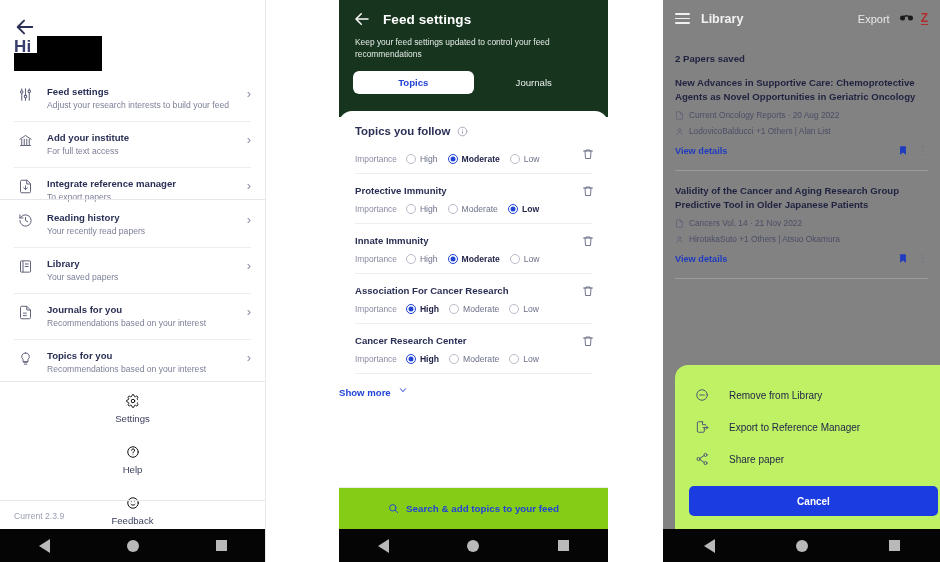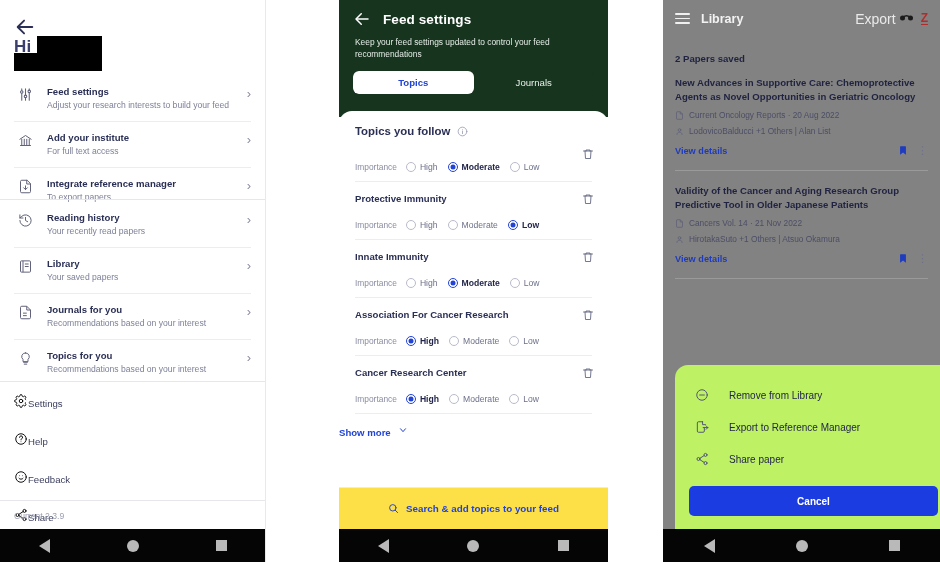--- a/index.html
+++ b/index.html
@@ -44,21 +44,21 @@
     width: 22px; min-width: 22px; margin-right: 11px; color: #60637a;
     display: flex; align-items: center; justify-content: center; padding-top: 2px;
   }
   .menu-item .mi-text { flex: 1; }
   .mi-title { font-size: 9.6px; font-weight: 700; color: #2a2f55; line-height: 13px; }
   .mi-sub { font-size: 8.6px; color: #7d8098; line-height: 13px; margin-top: 1px; }
   .mi-chev { color: #8a8da3; font-size: 13px; line-height: 13px; padding-top: 2px; }
   .mi-divider { height: 1px; background: #ededf1; margin: 0 14px; }
   .group-sep { height: 1px; background: #e6e6eb; }
 
-  .simple-item { display: flex; align-items: center; padding: 10px 14px; cursor: pointer; }
+  .simple-item { display: flex; align-items: center; padding: 10px 14px; cursor: pointer; flex-direction: column; }
   .simple-item .mi-icon { padding-top: 0; }
   .simple-title { font-size: 9.6px; color: #3a3e5c; line-height: 13px; }
   .version-row { font-size: 8.6px; color: #9b9eb1; padding: 9px 14px 0 14px; }
 
   
   #panel2 { left: 339px; width: 269px; height: 562px; background: #fff; }
   .p2-header {
     position: absolute; left: 0; top: 0; width: 100%; height: 117px;
     background: #17341f; color: #fff;
   }
@@ -78,21 +78,21 @@
     position: absolute; left: 0; top: 111px; width: 100%; bottom: 33px;
     background: #fff; border-radius: 13px 13px 0 0; overflow: hidden;
   }
   .topics-head { display: flex; align-items: center; padding: 14px 16px 0 16px; }
   .topics-head-t { font-size: 11.4px; font-weight: 700; color: #2a2f55; }
   .info-icon { margin-left: 7px; color: #9a9db1; display:flex; }
 
   .topic { padding: 10px 16px 0 16px; position: relative; }
   .topic-name { font-size: 9.6px; font-weight: 700; color: #2a2f55; line-height: 13px; }
   .trash-btn { position: absolute; right: 14px; top: 9px; color: #5a5e7b; cursor: pointer; }
-  .imp-row { display: flex; align-items: center; margin-top: 15px; text-align: center; }
+  .imp-row { display: flex; align-items: center; margin-top: 7px; text-align: center; }
   .imp-label { font-size: 8.4px; color: #8a8da3; margin-right: 9px; }
   .radio-wrap { display: flex; align-items: center; margin-right: 10px; cursor: pointer; }
   .radio {
     width: 10px; height: 10px; border-radius: 50%; border: 1.3px solid #b9bcc9;
     margin-right: 4px; position: relative; background:#fff;
   }
   .radio.on { border-color: #2143d6; border-width: 1.6px; }
   .radio.on::after {
     content:''; position: absolute; left: 50%; top: 50%; transform: translate(-50%,-50%);
     width: 5px; height: 5px; border-radius: 50%; background: #2143d6;
@@ -101,35 +101,35 @@
   .radio-wrap.on .radio-lbl { color: #23264a; font-weight: 700; }
   .topic-sep { height: 1px; background: #ededf1; margin: 9px 16px 0 16px; }
 
   .show-more {
     padding: 11px 0 11px 0; color: #2143d6;
     font-size: 9.6px; font-weight: 700; cursor: pointer;
   }
   .show-more .chev { display:inline-block; margin-left: 5px; vertical-align: 1px; }
   .search-bar {
     position: absolute; left: 0; bottom: 0; width: 100%; height: 42px;
-    background: #fde047; border-top: 1px solid #e9ebf1;
+    background: #84cc16; border-top: 1px solid #e9ebf1;
     display: flex; align-items: center; justify-content: center; cursor: pointer;
   }
   .search-bar .s-ico { color: #2143d6; margin-right: 7px; display:flex; }
   .search-bar .s-txt { color: #2143d6; font-size: 9.8px; font-weight: 700; }
 
   
   #panel3 { left: 663px; width: 277px; height: 562px; background: #fff; }
   .p3-dim { position: absolute; inset: 0 0 33px 0; background: #828282; }
   .p3-topbar { display: flex; align-items: center; padding: 10px 12px 0 12px; }
   .hamburger { width: 15px; margin-right: 11px; cursor:pointer; }
   .hamburger span { display: block; height: 1.7px; background: #f0f0f0; margin: 3px 0; border-radius: 1px; }
   .p3-title { font-size: 12.5px; font-weight: 700; color: #f2f2f2; }
   .p3-top-right { margin-left: auto; display: flex; align-items: center; }
-  .export-lbl { font-size: 14px; color: #eaeaea; margin-right: 3px; cursor: pointer; }
+  .export-lbl { font-size: 11px; color: #eaeaea; margin-right: 9px; cursor: pointer; }
   .mend-ico { margin-right: 7px; cursor: pointer; display:flex; }
   .zot-ico { font-size: 12px; font-weight: 700; color: #b32c2c; cursor: pointer;
              border-bottom: 1.6px solid #b32c2c; line-height: 11px; }
 
   .p3-content { padding: 0 12px; }
   .saved-count { font-size: 9.6px; font-weight: 700; color: #1f2240; padding: 26px 0 12px 0; }
   .paper-title { font-size: 9.6px; font-weight: 700; color: #1f2240; line-height: 14px; }
   .paper-meta { display: flex; align-items: center; margin-top: 6px; }
   .paper-meta .pm-ico { margin-right: 5px; color: #5b5e76; display:flex; }
   .paper-meta .pm-txt { font-size: 8.3px; color: #4b4e66; }

